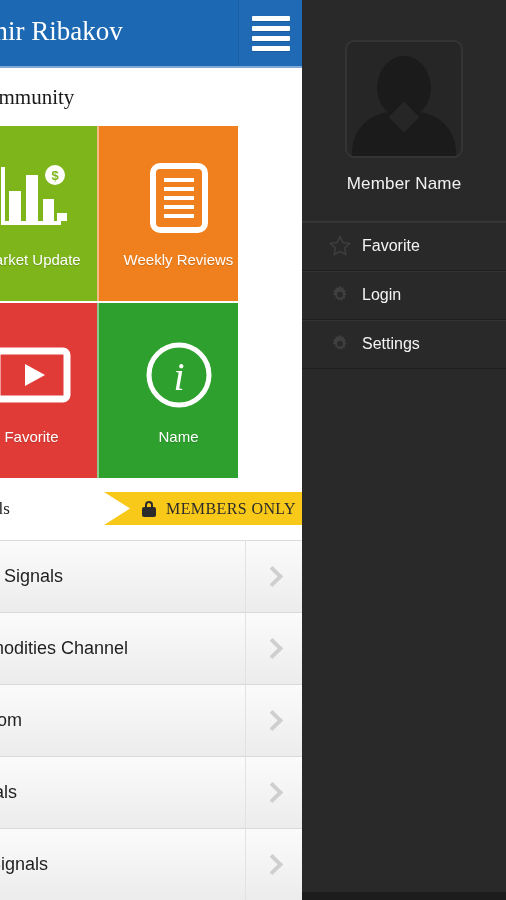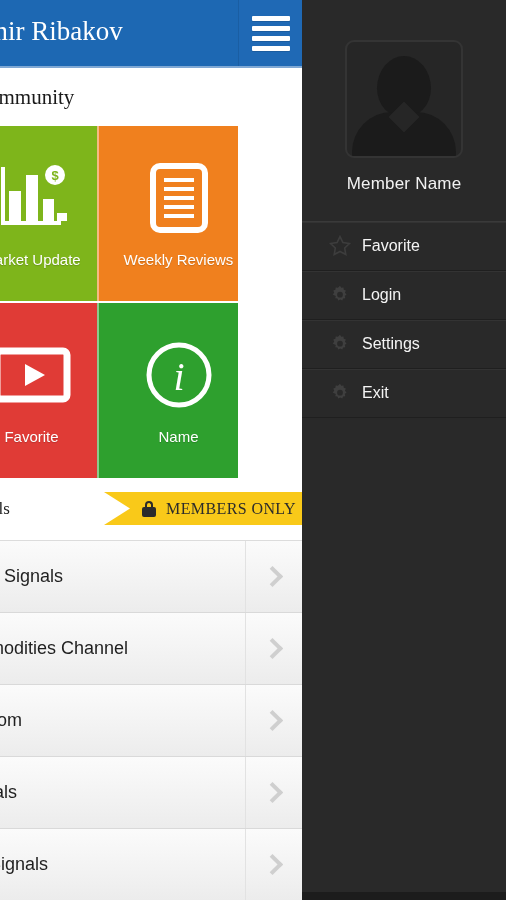--- a/index.html
+++ b/index.html
@@ -223,29 +223,20 @@
     <div class="drawer-item">
       <span class="drawer-icon">
         <svg class="ico-gear" width="22" height="22" viewBox="0 0 24 24">
           <path fill="#3f3f3f" d="M12 2l1.3 2.2 2.5-.5.3 2.5 2.3 1-1 2.3 1.7 1.9-1.9 1.6.6 2.5-2.5.2-.8 2.4-2.2-1.2-2.2 1.2-.8-2.4-2.5-.2.6-2.5L4 11.4l1.7-1.9-1-2.3 2.3-1 .3-2.5 2.5.5z"></path>
           <circle cx="12" cy="11.6" r="3.1" fill="#292929"></circle>
         </svg>
       </span>
       <span class="drawer-label">Settings</span>
     </div>
 
-    <div class="drawer-item">
-      <span class="drawer-icon">
-        <svg class="ico-gear" width="22" height="22" viewBox="0 0 24 24">
-          <path fill="#3f3f3f" d="M12 2l1.3 2.2 2.5-.5.3 2.5 2.3 1-1 2.3 1.7 1.9-1.9 1.6.6 2.5-2.5.2-.8 2.4-2.2-1.2-2.2 1.2-.8-2.4-2.5-.2.6-2.5L4 11.4l1.7-1.9-1-2.3 2.3-1 .3-2.5 2.5.5z"></path>
-          <circle cx="12" cy="11.6" r="3.1" fill="#292929"></circle>
-        </svg>
-      </span>
-      <span class="drawer-label">Exit</span>
-    </div>
   </div>
 
   <div class="content">
 
     <div class="appbar">
       <div class="appbar-title">dimir Ribakov</div>
       <div class="menu-btn">
         <span class="menu-bar"></span>
         <span class="menu-bar"></span>
         <span class="menu-bar"></span>

